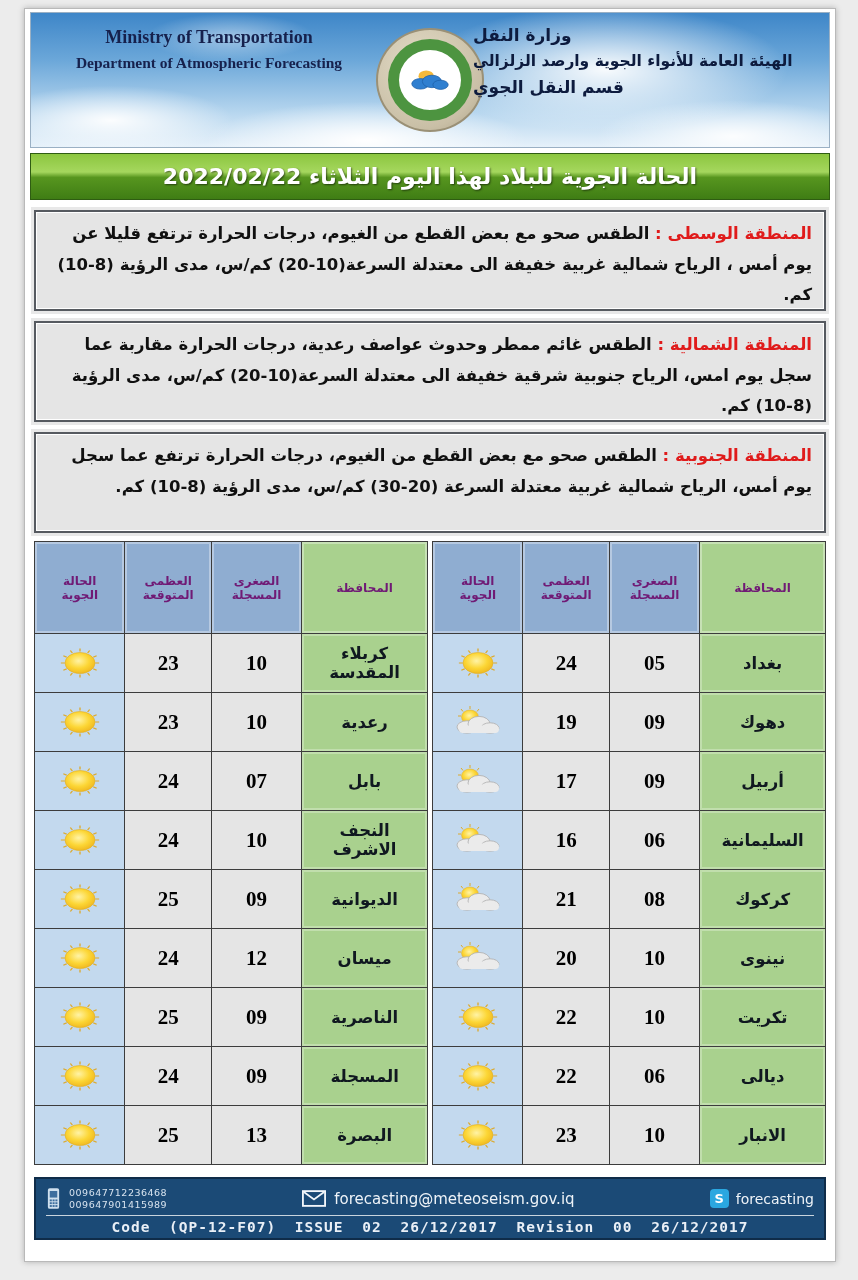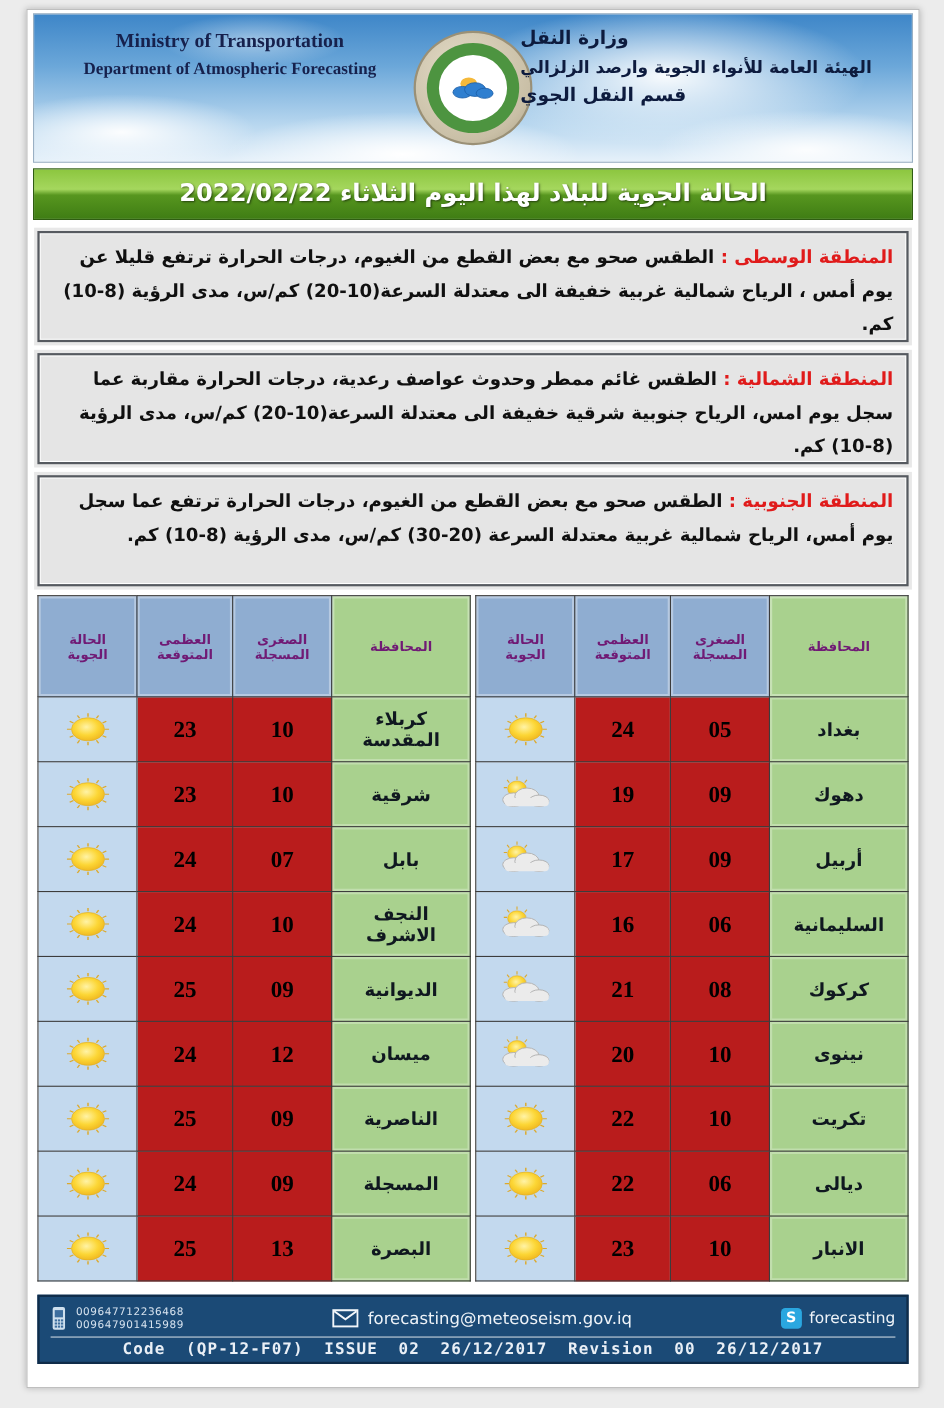--- a/index.html
+++ b/index.html
@@ -56,21 +56,21 @@
   table.wx td, table.wx th { border:1px solid #3c3c3c; }
   table.wx th { height:92px; font-size:12px; font-weight:bold; color:#701a75;
                 background:#8fadd1; box-shadow:0 0 0 2px rgba(255,255,255,.35) inset; padding:2px 15px; }
   table.wx th.h-city { background:#a9d18e; width:32%; }
   table.wx th.h-min  { width:23%; }
   table.wx th.h-max  { width:22%; }
   table.wx th.h-cond { width:23%; }
   table.wx td { height:59px; text-align:center; vertical-align:middle; }
   td.c-city { background:#a9d18e; font-size:16.5px; font-weight:bold; color:#101820;
               box-shadow:0 0 0 2px rgba(255,255,255,.28) inset; padding:0 4px; }
-  td.c-min, td.c-max { background:#b91c1c; font-family:"Liberation Serif", serif;
+  td.c-min, td.c-max { background:#e5e5e5; font-family:"Liberation Serif", serif;
               font-size:21px; font-weight:bold; color:#000; }
   td.c-cond { background:#c3d9ee; }
   .wicon { display:flex; align-items:center; justify-content:center; }
   .wicon svg { display:none; }
   .wicon[data-icon="sunny"] svg[data-name="sun-icon"] { display:block; }
   .wicon[data-icon="partly-cloudy"] svg[data-name="partly-cloudy-icon"] { display:block; }
 
   
   .footer { margin:12px 9px 0; background:#1b4a76; border:2px solid #0f2c49; padding:3px 10px 2px; }
   .f-row1 { display:flex; align-items:center; justify-content:space-between; height:33px; }
@@ -424,21 +424,21 @@
                       <line x1="10" y1="-5.8" x2="12.6" y2="-7.3"></line>
           </g>
           <ellipse cx="26" cy="18" rx="15" ry="10.5" fill="url(#sunGrad)" stroke="#e0af25" stroke-width="0.6"></ellipse>
         </svg>
 
       </span>
     </td>
   </tr>
 
   <tr data-name="table-row">
-    <td class="c-city" data-name="city-cell">شرقية</td>
+    <td class="c-city" data-name="city-cell">رعدية</td>
     <td class="c-min" data-name="min-temp-cell">10</td>
     <td class="c-max" data-name="max-temp-cell">23</td>
     <td class="c-cond" data-name="weather-icon-cell">
       <span class="wicon" data-name="weather-icon" data-icon="sunny">
         <svg data-name="sun-icon" viewBox="0 0 52 36" width="52" height="36">
           <g transform="translate(26,18) scale(1.32,1)" stroke="#dca92c" stroke-width="1" fill="none">
             <line x1="11.5" y1="0" x2="14.5" y2="0"></line>
                       <line x1="10" y1="5.8" x2="12.6" y2="7.3"></line>
             <line x1="5.8" y1="10" x2="7.3" y2="12.6"></line>
                       <line x1="0" y1="11.5" x2="0" y2="14.5"></line>

